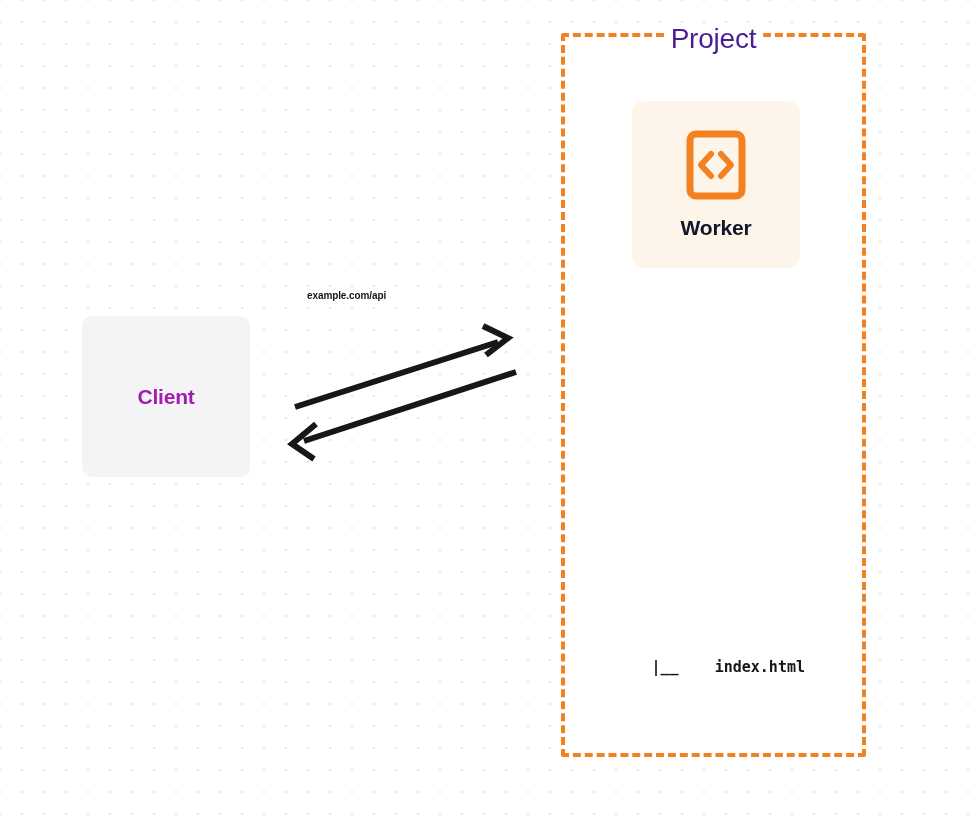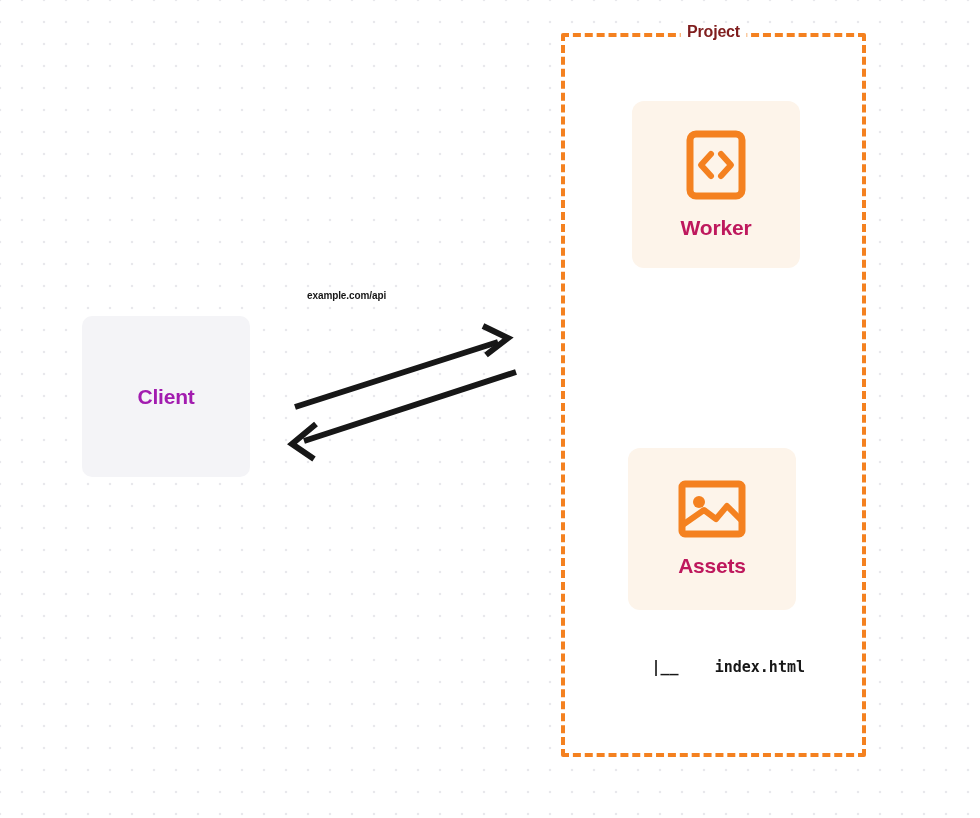--- a/index.html
+++ b/index.html
@@ -79,23 +79,23 @@
     background: #ffffff;
     box-sizing: border-box;
   }
   #project-group-title {
     position: absolute;
     left: 50%;
     top: -14px;
     transform: translateX(-50%);
     background: #ffffff;
     padding: 0 7px;
-    font-size: 16px;
-    font-weight: 700;
-    color: #7f1d1d;
+    font-size: 28px;
+    font-weight: 400;
+    color: #4c1d95;
     letter-spacing: -0.2px;
     white-space: nowrap;
   }
 
   
   .svc-card {
     position: absolute;
     background: #fdf4ea;
     border-radius: 12px;
     display: flex;
@@ -115,21 +115,21 @@
     width: 168px;
     height: 162px;
   }
   .svc-icon {
     display: block;
     margin-bottom: 12px;
   }
   .svc-label {
     font-size: 21px;
     font-weight: 700;
-    color: #be185d;
+    color: #0f172a;
     letter-spacing: -0.2px;
   }
 
   
   #assets-tree {
     position: absolute;
     left: 605px;
     top: 617px;
     width: 200px;
     font-family: "DejaVu Sans Mono", "Liberation Mono", monospace;
@@ -176,29 +176,19 @@
     <span class="svc-icon">
       <svg width="60" height="70" viewBox="0 0 60 70" xmlns="http://www.w3.org/2000/svg">
         <rect x="4" y="4" width="52" height="62" rx="6" ry="6" fill="none" stroke="#f48120" stroke-width="7"></rect>
         <polyline points="25,24 15,35 25,46" fill="none" stroke="#f48120" stroke-width="6" stroke-linecap="round" stroke-linejoin="round"></polyline>
         <polyline points="35,24 45,35 35,46" fill="none" stroke="#f48120" stroke-width="6" stroke-linecap="round" stroke-linejoin="round"></polyline>
       </svg>
     </span>
     <span class="svc-label">Worker</span>
   </div>
 
-  <div id="assets-card" class="svc-card">
-    <span class="svc-icon">
-      <svg width="68" height="58" viewBox="0 0 68 58" xmlns="http://www.w3.org/2000/svg">
-        <rect x="4" y="4" width="60" height="50" rx="3" ry="3" fill="none" stroke="#f48120" stroke-width="7"></rect>
-        <circle cx="21" cy="22" r="6" fill="#f48120"></circle>
-        <polyline points="6,44 26,30 38,39 49,26 63,40" fill="none" stroke="#f48120" stroke-width="6" stroke-linecap="round" stroke-linejoin="round"></polyline>
-      </svg>
-    </span>
-    <span class="svc-label">Assets</span>
-  </div>
 
   <div id="assets-tree">
     <span class="tree-row">|__    index.html</span>
     
   </div>
 
 </div>
 
 </body></html>

